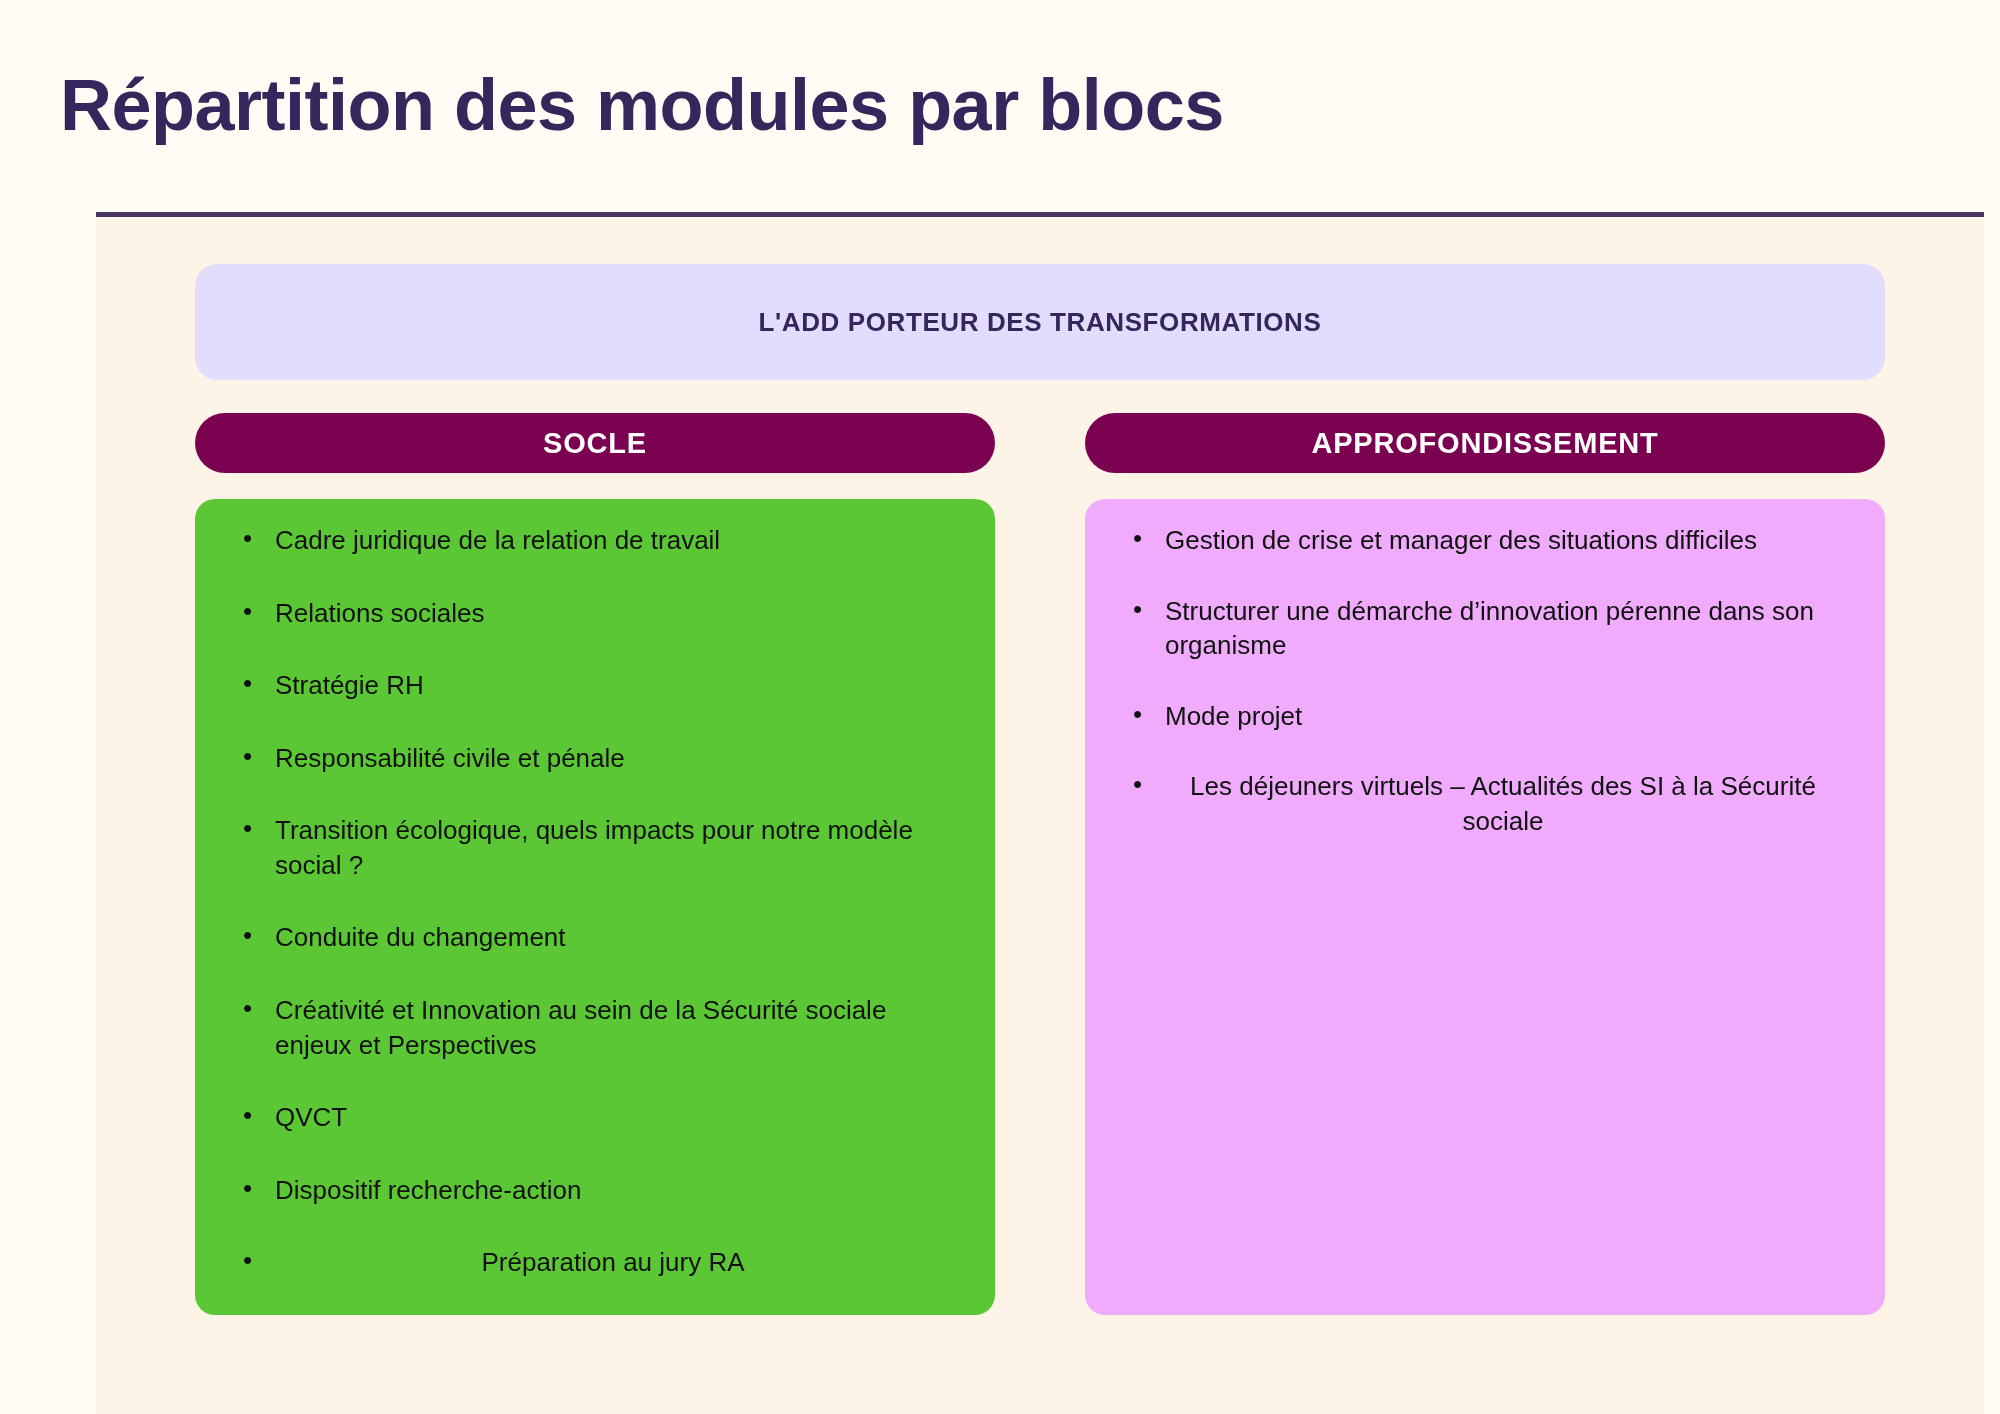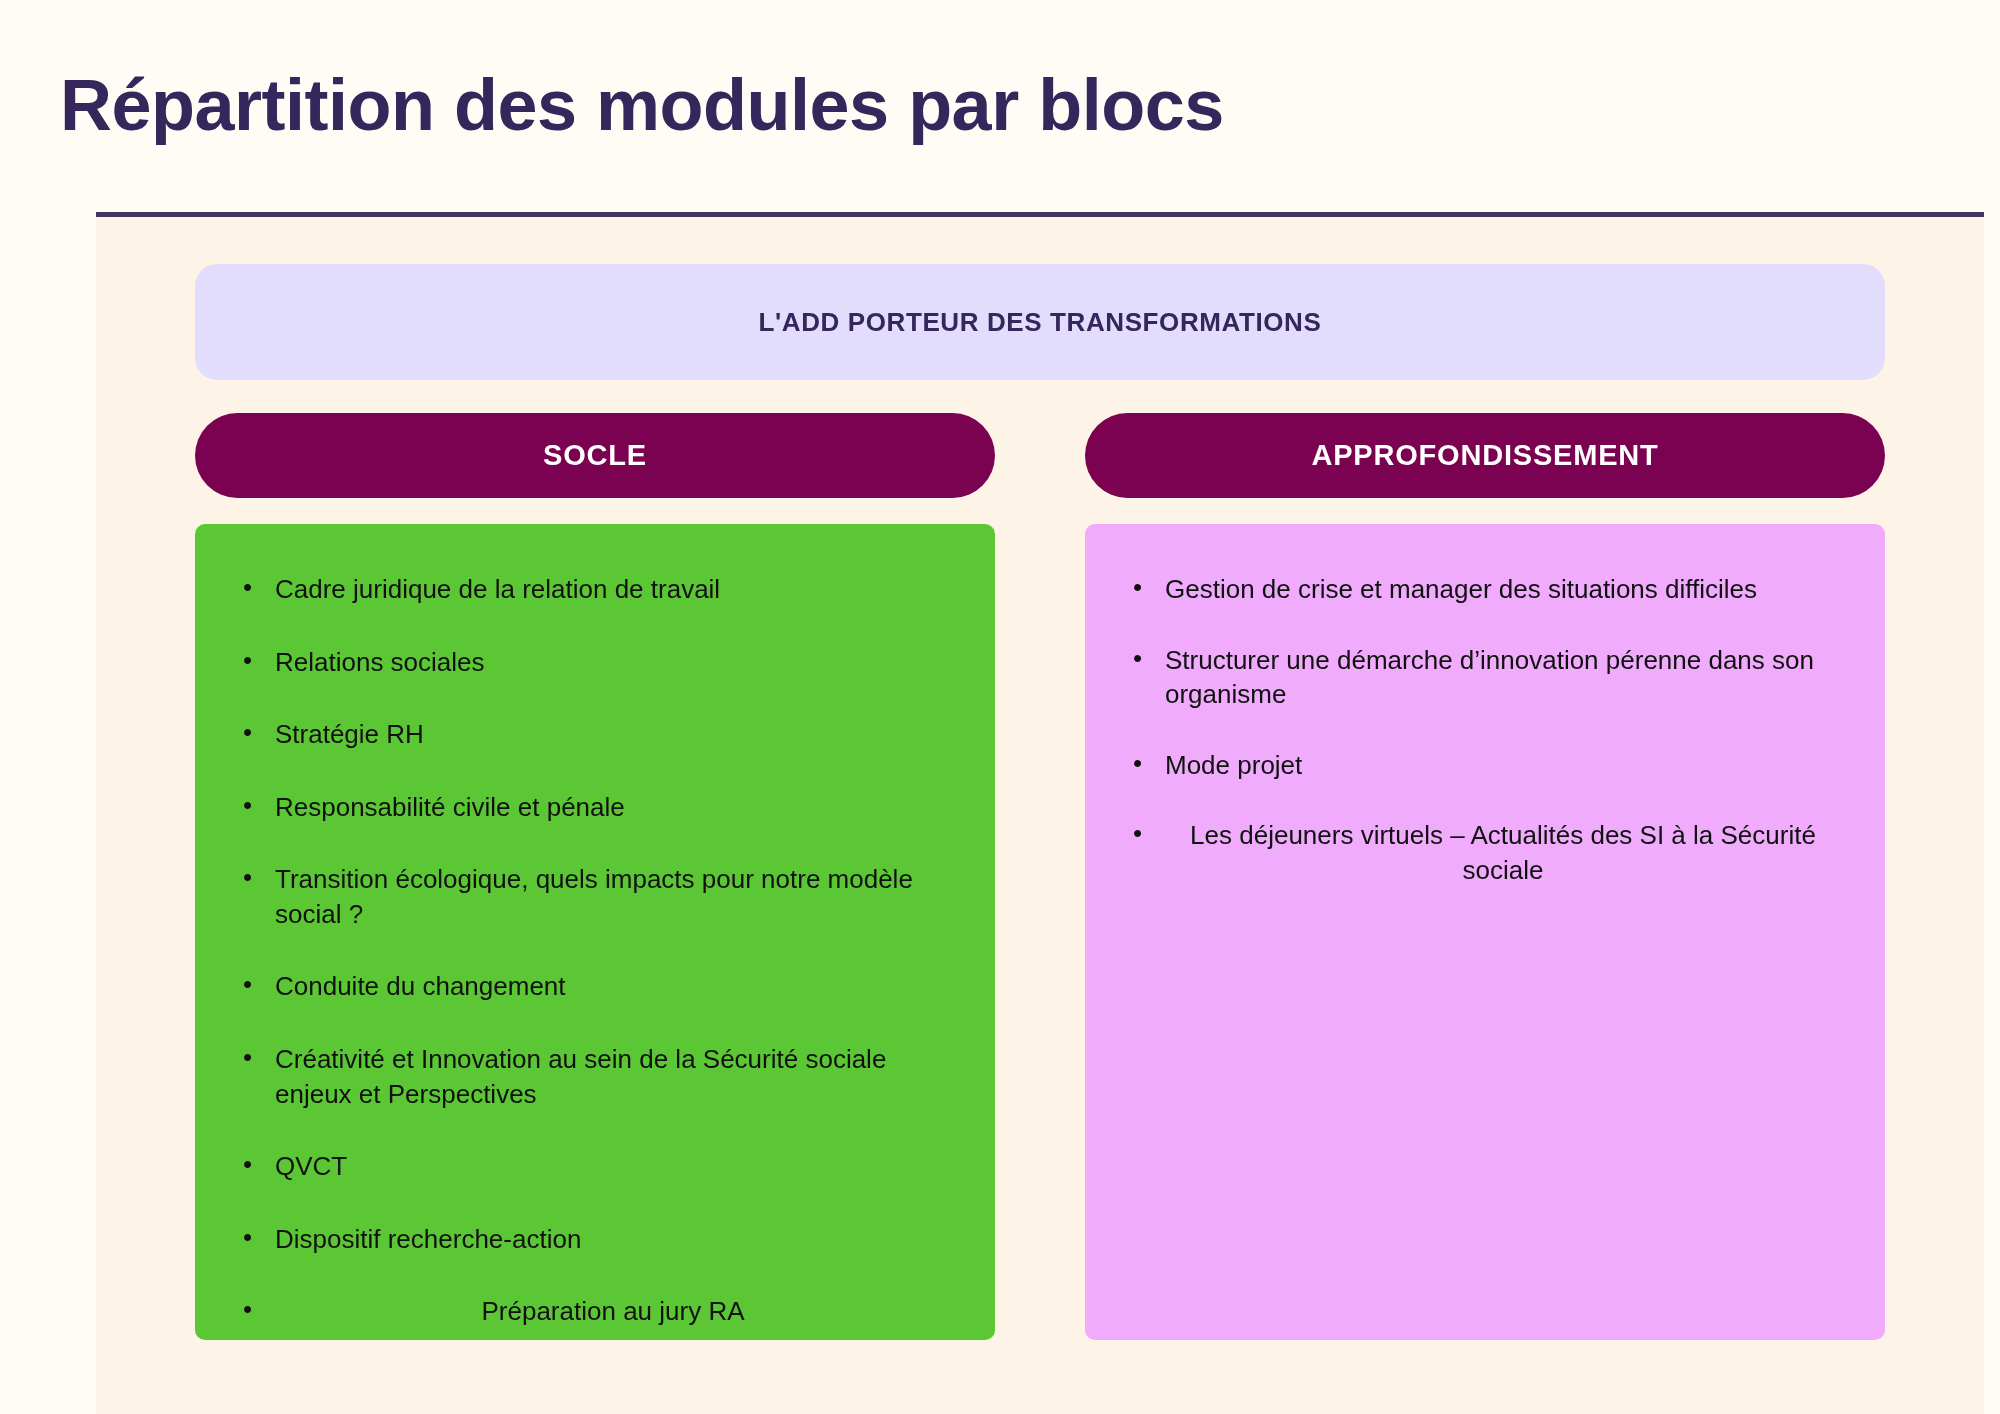--- a/index.html
+++ b/index.html
@@ -88,41 +88,41 @@
     display: flex;
     gap: 90px;
   }
   .column {
     width: 800px;
     display: flex;
     flex-direction: column;
   }
 
   .pill {
-    height: 85px;
+    height: 60px;
     border-radius: 43px;
     background: #7B0250;
     display: flex;
     align-items: center;
     justify-content: center;
     box-sizing: border-box;
   }
   .pill-text {
     color: #FFFFFF;
     font-size: 29px;
     font-weight: bold;
     letter-spacing: 0.8px;
     text-align: center;
   }
 
   .panel {
     margin-top: 26px;
-    border-radius: 10px;
-    box-sizing: border-box;
-    padding: 48px 44px 40px 44px;
+    border-radius: 20px;
+    box-sizing: border-box;
+    padding: 24px 44px 40px 44px;
     height: 816px;
   }
   .panel-socle { background: #5CC734; }
   .panel-approf { background: #f0abfc; }
 
   ul.module-list {
     list-style: none;
     margin: 0;
     padding: 0;
   }

